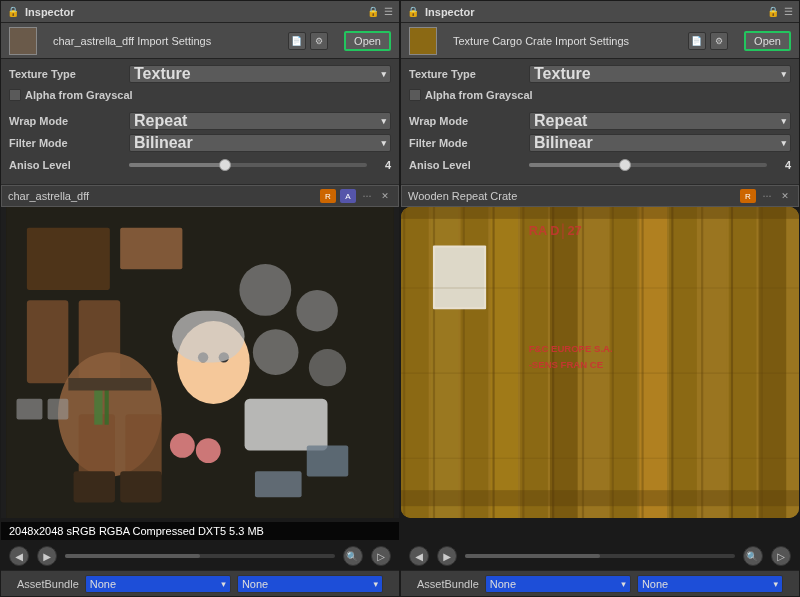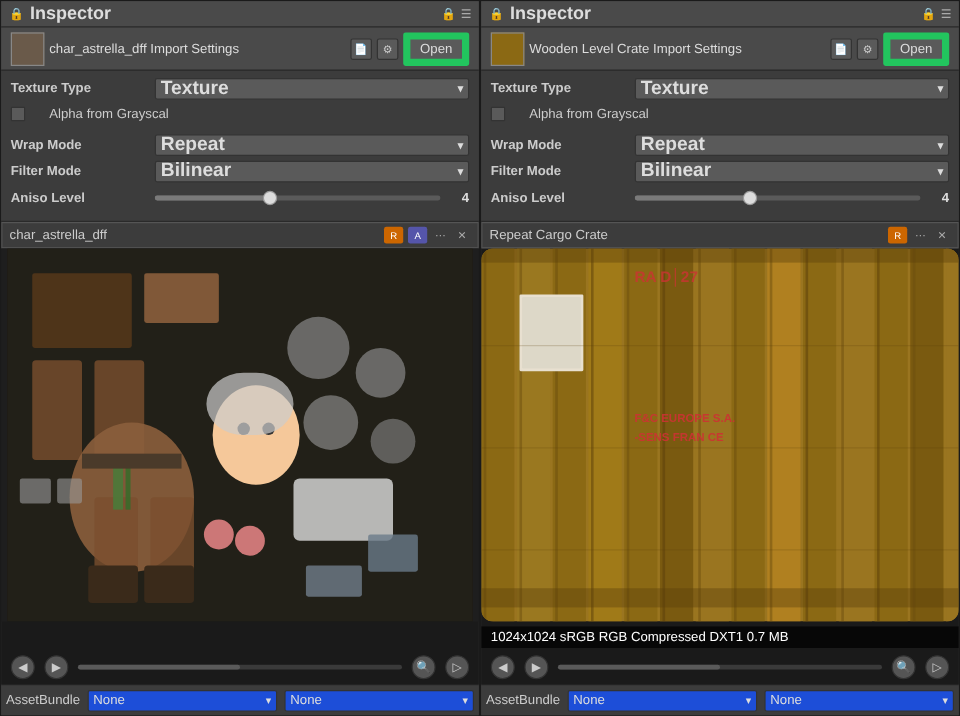--- a/index.html
+++ b/index.html
@@ -35,31 +35,31 @@
       gap: 4px;
     }
 
     .panel-titlebar .lock-icon {
       margin-left: auto;
       color: #aaa;
       font-size: 10px;
     }
 
     .panel-titlebar .title-text {
-      font-size: 15px;
+      font-size: 11px;
       font-weight: bold;
       color: #ddd;
     }
 
     .asset-header {
       background: #4a4a4a;
       padding: 4px 8px;
       display: flex;
       align-items: center;
-      gap: 4px;
+      gap: 16px;
       border-bottom: 1px solid #222;
       height: 36px;
     }
 
     .asset-thumbnail {
       width: 28px;
       height: 28px;
       background: #666;
       border: 1px solid #888;
       flex-shrink: 0;
@@ -91,21 +91,21 @@
       display: flex;
       align-items: center;
       justify-content: center;
       font-size: 9px;
       cursor: pointer;
       color: #ccc;
     }
 
     .open-btn {
       background: #5a5a5a;
-      border: 6px solid #22c55e;
+      border: 2px solid #22c55e;
       border-radius: 2px;
       padding: 2px 8px;
       color: #ddd;
       cursor: pointer;
       font-size: 11px;
     }
 
     .settings-area {
       background: #3c3c3c;
       padding: 6px 8px;
@@ -154,21 +154,22 @@
     .checkbox-row {
       display: flex;
       align-items: center;
       margin-bottom: 3px;
       height: 16px;
     }
 
     .checkbox-label {
       color: #ccc;
       font-size: 11px;
-      margin-left: 20px;
+      margin-left: 4px;
+      font-weight: bold;
     }
 
     .checkbox {
       width: 12px;
       height: 12px;
       background: #5a5a5a;
       border: 1px solid #333;
       border-radius: 1px;
     }
 
@@ -277,21 +278,21 @@
       align-items: center;
       justify-content: center;
       font-size: 10px;
       color: #ccc;
       cursor: pointer;
     }
 
     .assetbundle-bar {
       background: #3c3c3c;
       border-top: 1px solid #222;
-      padding: 4px 4px;
+      padding: 4px 16px;
       display: flex;
       align-items: center;
       gap: 6px;
       height: 26px;
       flex-shrink: 0;
     }
 
     .assetbundle-label {
       color: #ccc;
       font-size: 11px;
@@ -452,20 +453,23 @@
         <rect x="60" y="165" width="80" height="12" fill="#4a3a2a"></rect>
 
         <rect x="65" y="255" width="40" height="30" rx="3" fill="#3a2a1a"></rect>
         <rect x="110" y="255" width="40" height="30" rx="3" fill="#3a2a1a"></rect>
 
         <rect x="10" y="185" width="25" height="20" rx="2" fill="#8a8a8a" opacity="0.7"></rect>
         <rect x="40" y="185" width="20" height="20" rx="2" fill="#9a9a9a" opacity="0.6"></rect>
       </svg>
     </div>
 
+    <div class="texture-info-bar">
+      <span>2048x2048 sRGB  RGBA Compressed DXT5  5.3 MB</span>
+    </div>
 
     <div class="texture-bottom-controls">
       <div class="ctrl-btn">◀</div>
       <div class="ctrl-btn">▶</div>
       <div style="flex:1;height:4px;background:#3a3a3a;border-radius:2px;position:relative;">
         <div style="width:50%;height:100%;background:#5a5a5a;border-radius:2px;"></div>
       </div>
       <div class="ctrl-btn">🔍</div>
       <div class="ctrl-btn">▷</div>
     </div>
@@ -486,21 +490,21 @@
 
   <div class="panel-titlebar">
     <span class="panel-icon">🔒</span>
     <span class="title-text">Inspector</span>
     <span class="lock-icon">🔒</span>
     <span style="font-size:10px;color:#aaa;cursor:pointer;">☰</span>
   </div>
 
   <div class="asset-header">
     <div class="asset-thumbnail" style="background:#8B6914;"></div>
-    <span class="asset-name">Wooden Level Crate Import Settings</span>
+    <span class="asset-name">Texture Cargo Crate Import Settings</span>
     <div class="asset-header-icons">
       <div class="icon-btn">📄</div>
       <div class="icon-btn">⚙</div>
     </div>
     <div class="open-btn">Open</div>
   </div>
 
   <div class="settings-area">
     <div class="setting-row">
       <span class="setting-label">Texture Type</span>
@@ -542,21 +546,21 @@
             <div class="slider-thumb" style="left:38%"></div>
           </div>
           <span class="slider-value">4</span>
         </div>
       </div>
     </div>
   </div>
 
   <div class="texture-preview-area">
     <div class="texture-label-bar">
-      <span>Repeat Cargo Crate</span>
+      <span>Wooden Repeat Crate</span>
       <div class="texture-label-icons">
         <span class="texture-label-icon" style="background:#cc6600;border-radius:2px;width:16px;height:14px;font-size:8px;display:flex;align-items:center;justify-content:center;color:#fff;">R</span>
         <span class="texture-label-icon">⋯</span>
         <span class="texture-label-icon">✕</span>
       </div>
     </div>
 
     <div style="flex:1;position:relative;height:calc(100% - 22px - 26px - 26px);overflow:hidden;border-radius:10px;">
       <svg width="100%" height="100%" viewBox="0 0 374 300" preserveAspectRatio="xMidYMid slice">
 
@@ -599,23 +603,20 @@
         <text x="120" y="30" font-family="Arial" font-size="12" fill="#cc3333" font-weight="bold" opacity="0.8">RA D│27</text>
         <text x="120" y="140" font-family="Arial" font-size="9" fill="#cc3333" font-weight="bold" opacity="0.9">F&amp;C EUROPE  S.A.</text>
         <text x="120" y="155" font-family="Arial" font-size="9" fill="#cc3333" font-weight="bold" opacity="0.9">-SENS FRAN CE</text>
 
         <line x1="0" y1="80" x2="374" y2="80" stroke="#5a3e0a" stroke-width="1" opacity="0.2"></line>
         <line x1="0" y1="160" x2="374" y2="160" stroke="#5a3e0a" stroke-width="1" opacity="0.2"></line>
         <line x1="0" y1="240" x2="374" y2="240" stroke="#5a3e0a" stroke-width="1" opacity="0.2"></line>
       </svg>
     </div>
 
-    <div class="texture-info-bar">
-      <span>1024x1024 sRGB  RGB Compressed DXT1  0.7 MB</span>
-    </div>
 
     <div class="texture-bottom-controls">
       <div class="ctrl-btn">◀</div>
       <div class="ctrl-btn">▶</div>
       <div style="flex:1;height:4px;background:#3a3a3a;border-radius:2px;position:relative;">
         <div style="width:50%;height:100%;background:#5a5a5a;border-radius:2px;"></div>
       </div>
       <div class="ctrl-btn">🔍</div>
       <div class="ctrl-btn">▷</div>
     </div>

